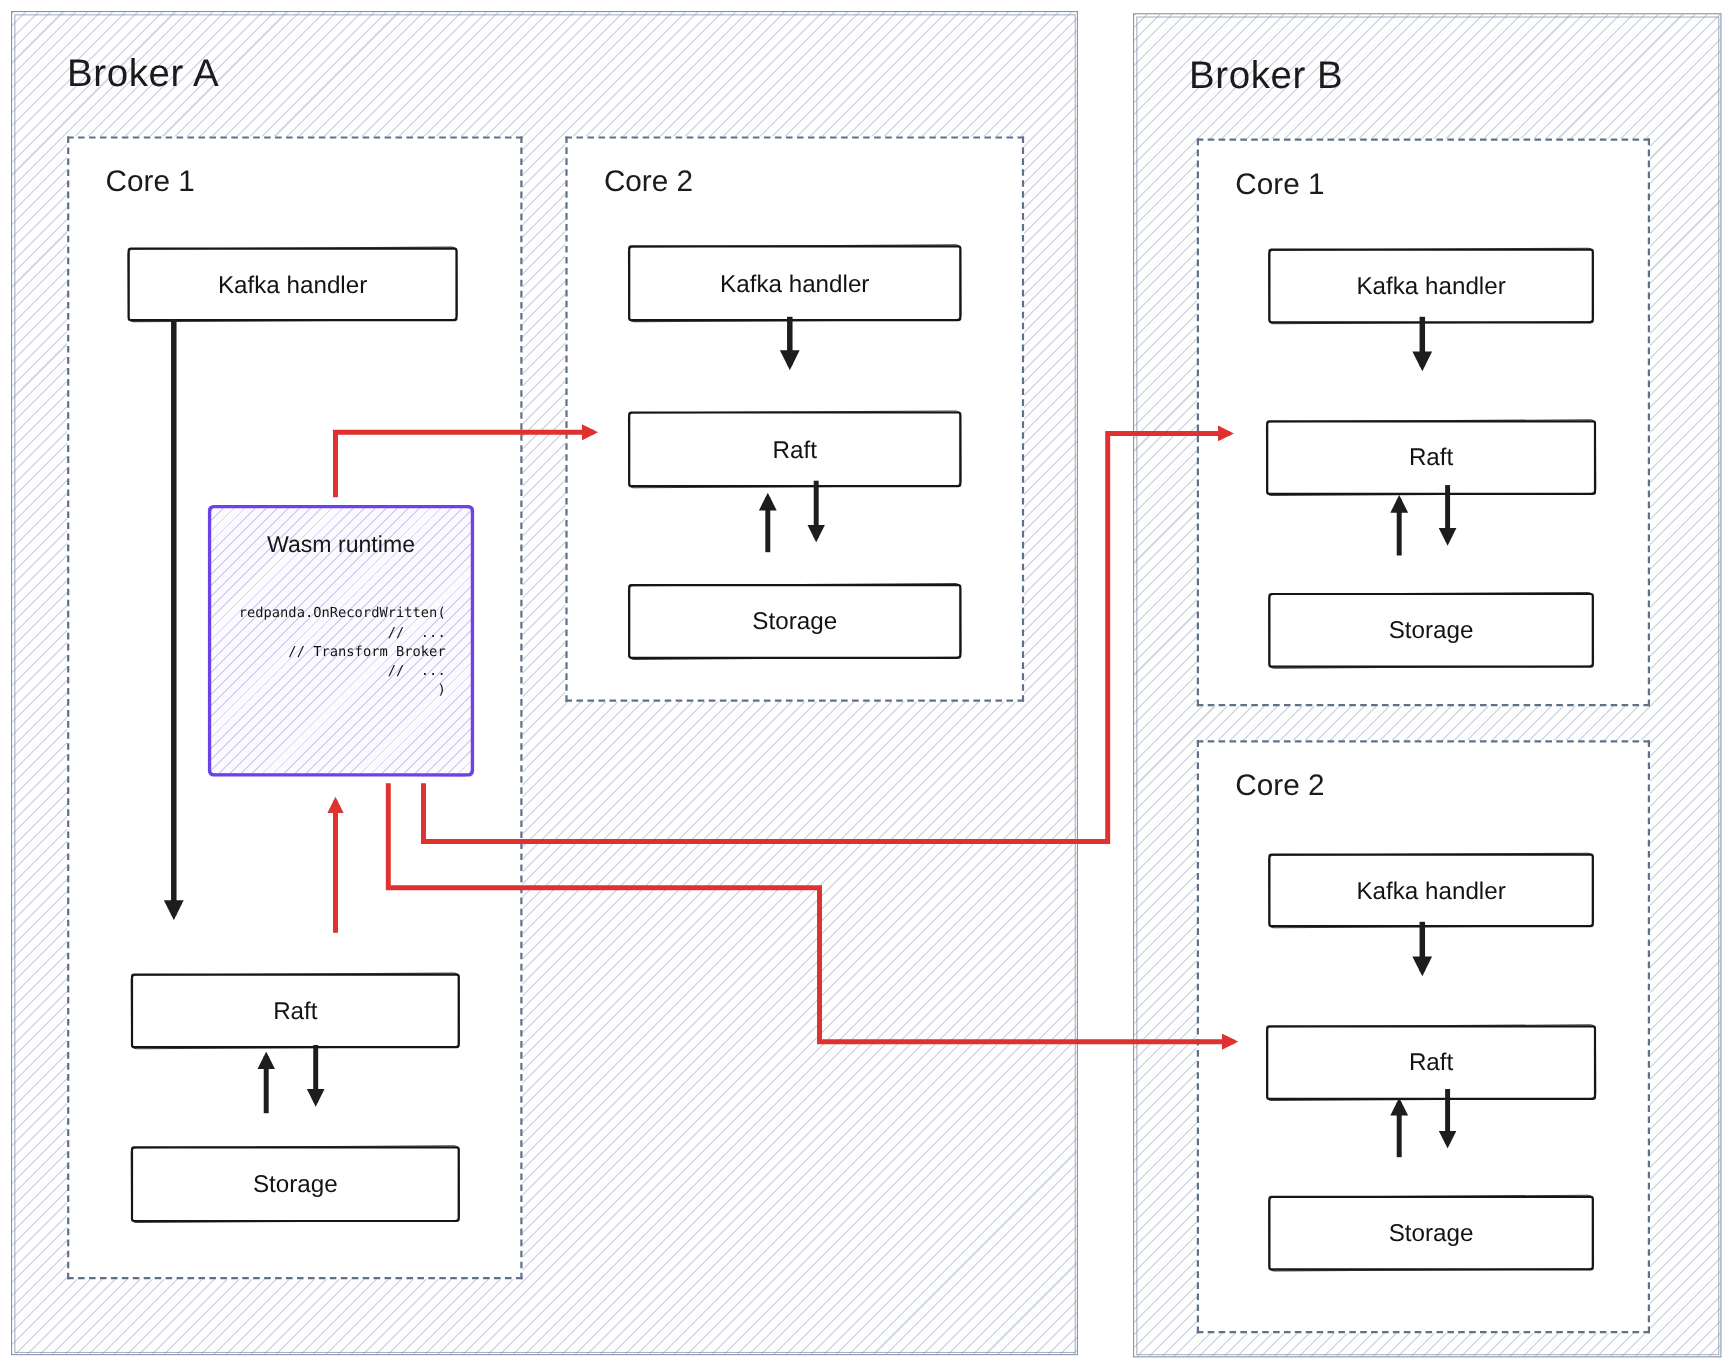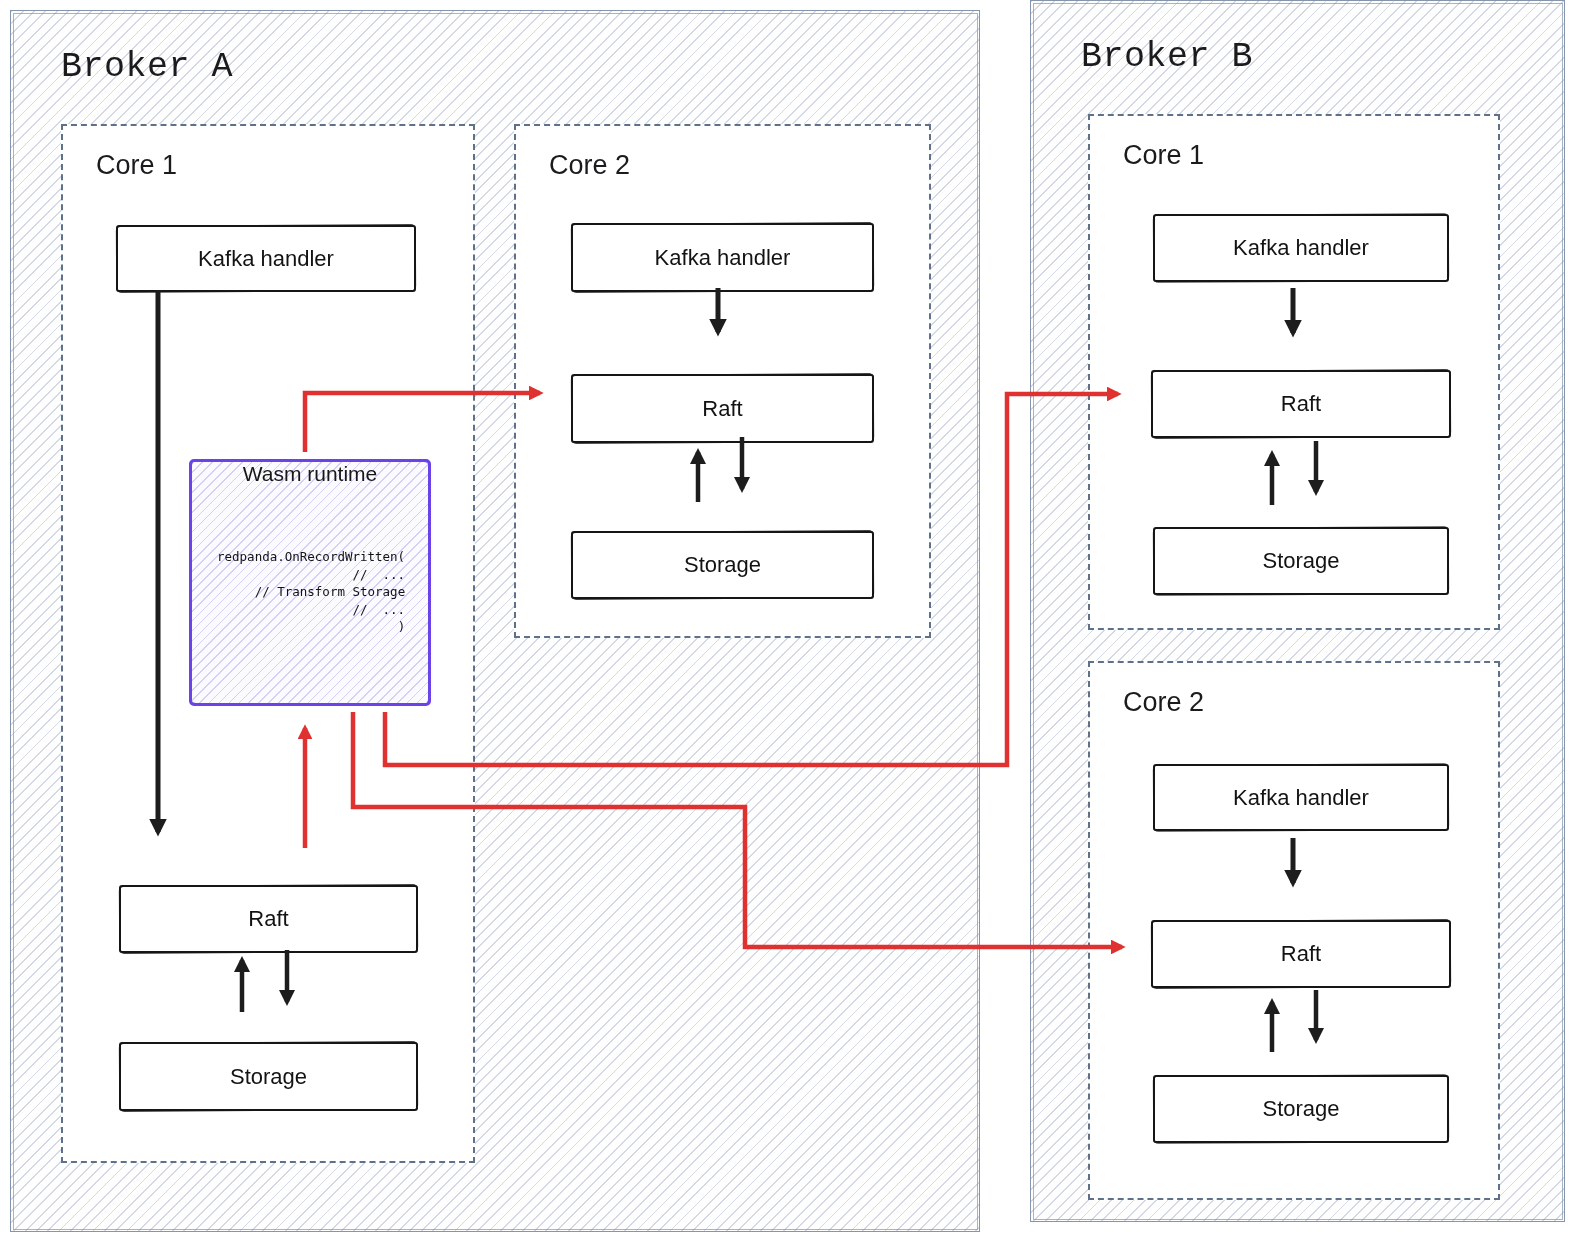--- a/index.html
+++ b/index.html
@@ -15,24 +15,24 @@
     background-color:#fefefe;
     background-image:repeating-linear-gradient(135deg,
       rgba(148,163,190,0.40) 0px, rgba(148,163,190,0.40) 1.3px,
       transparent 1.3px, transparent 8px);
   }
   .broker::before { 
     content:""; position:absolute; inset:1.5px;
     border:1.4px solid rgba(122,138,165,0.65); pointer-events:none;
   }
   .broker-a { left:10px; top:10px; width:968px; height:1220px; }
-  .broker-b { left:1030px; top:0; width:533px; height:1220px; }
+  .broker-b { left:1030px; top:12px; width:533px; height:1220px; }
   .broker-title {
     position:absolute; left:50px; top:36px;
-    font-size:35px; font-weight:400; letter-spacing:0.5px; color:#1b1b1d;font-family:Liberation Mono, monospace;
+    font-size:35px; font-weight:400; letter-spacing:0.5px; color:#1b1b1d;
   }
 
   
   .core { position:absolute; border:2px dashed #5e7189; background:#ffffff; }
   .core-title { position:absolute; left:33px; top:24px; font-size:27px; color:#1b1b1d;text-align:right; }
   .core-a1 { left:50px;  top:113px; width:410px; height:1035px; }
   .core-a2 { left:503px; top:113px; width:413px; height:510px;  }
   .core-b1 { left:57px;  top:113px; width:408px; height:512px;  }
   .core-b2 { left:57px;  top:660px; width:408px; height:535px;  }
 
@@ -73,21 +73,21 @@
     background-color:#fbfaff;
     background-image:repeating-linear-gradient(135deg,
       rgba(126,108,226,0.30) 0px, rgba(126,108,226,0.30) 1.1px,
       transparent 1.1px, transparent 7px);
   }
   .wasm::after {
     content:""; position:absolute; inset:-2px;
     border:1.6px solid rgba(107,67,232,0.75); border-radius:7px;
     transform:rotate(0.45deg); pointer-events:none;
   }
-  .wasm-title { text-align:center; font-size:21px; color:#171717; }
+  .wasm-title { margin-top:22px; text-align:center; font-size:21px; color:#171717; }
   .wasm-code {
     position:absolute; left:25px; top:86px; margin:0;
     font-family:"DejaVu Sans Mono", monospace;
     font-size:12.5px; line-height:1.4; color:#131313; white-space:pre;
   }
   .wasm-code span { display:block;text-align:right; }
 
   .overlay { position:absolute; left:0; top:0; pointer-events:none; }
 </style>
 </head>
@@ -100,21 +100,21 @@
 
     <div class="core core-a1">
       <div class="core-title">Core 1</div>
 
       <div class="node n-a1-kafka">
         <span>Kafka handler</span>
       </div>
 
       <div class="wasm">
         <div class="wasm-title">Wasm runtime</div>
-        <pre class="wasm-code"><span>redpanda.OnRecordWritten(</span><span>//  ...</span><span>// Transform Storage</span><span>//  ...</span><span>)</span></pre>
+        <pre class="wasm-code"><span>redpanda.OnRecordWritten(</span><span>//  ...</span><span>// Transform Broker</span><span>//  ...</span><span>)</span></pre>
       </div>
 
       <div class="node n-a1-raft">
         <span>Raft</span>
       </div>
       <div class="node n-a1-storage">
         <span>Storage</span>
       </div>
     </div>
 

